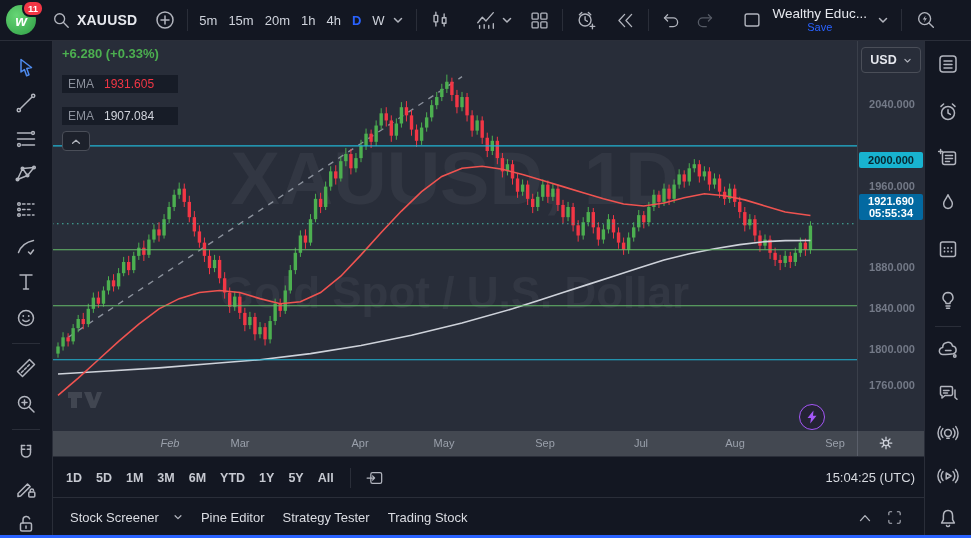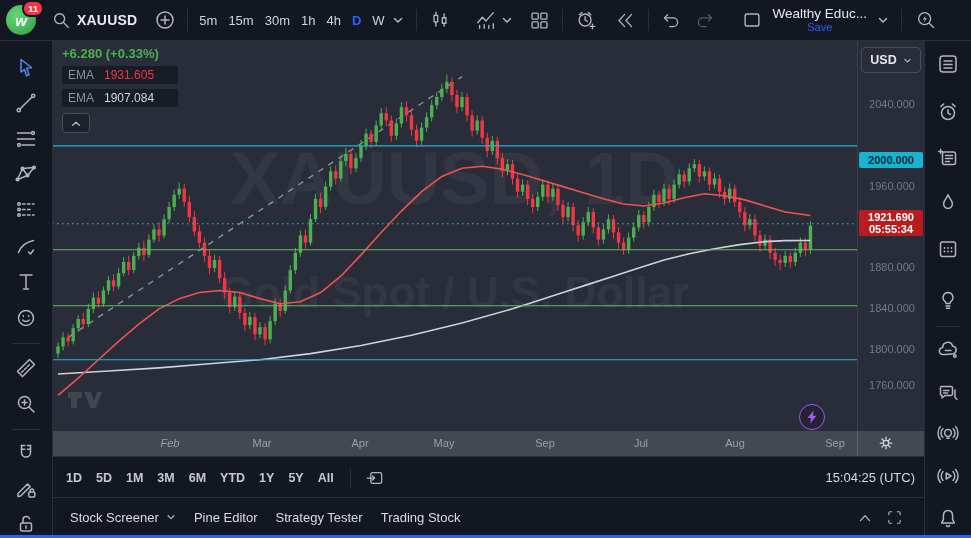--- a/index.html
+++ b/index.html
@@ -30,52 +30,52 @@
   .lt-sep{position:absolute;left:12px;width:28px;height:1px;background:#2a2e39;}
   
   #chart{position:absolute;left:52px;top:40px;width:805px;height:391px;background:#282d39;}
   #chart-svg{position:absolute;left:0;top:0;}
   .wm{position:absolute;left:0;width:100%;text-align:center;color:rgba(255,255,255,0.05);
       font-weight:bold;pointer-events:none;white-space:nowrap;}
   #wm1{top:96px;font-size:74px;}
   #wm2{top:228px;font-size:44px;}
   #legend{position:absolute;left:10px;top:6px;}
   #legend-change{font-size:13px;color:#4caf50;font-weight:bold;}
-  .ema-row{margin-top:5px;background:rgba(19,23,34,.78);width:104px;padding:2px 6px;font-size:12px;display:flex;}
+  .ema-row{margin-top:14px;background:rgba(19,23,34,.78);width:104px;padding:2px 6px;font-size:12px;display:flex;}
   .ema-name{color:#8c919c;margin-right:10px;}
   #legend-collapse{margin-top:6px;width:26px;height:18px;border:1px solid #4a4e58;border-radius:4px;
       background:#1d212b;display:flex;align-items:center;justify-content:center;}
   #tv-wm{position:absolute;left:14px;top:348px;opacity:.55;}
   #flash-btn{position:absolute;left:747px;top:364px;width:24px;height:24px;border-radius:50%;
       border:1.6px solid #a457f7;display:flex;align-items:center;justify-content:center;background:rgba(30,20,45,.4);}
   
   #price-axis{position:absolute;left:857px;top:40px;width:68px;height:391px;background:#282d39;
       border-left:1px solid #3a3f4a;z-index:10;}
   #usd-btn{position:absolute;left:3px;top:7px;width:58px;height:24px;border:1px solid #4a4e58;border-radius:4px;
       display:flex;align-items:center;justify-content:center;gap:6px;font-size:12.5px;font-weight:bold;color:#e6e8ee;}
-  .tick{position:absolute;left:0;width:100%;text-align:center;font-size:11px;color:#737987;}
+  .tick{position:absolute;left:0;width:100%;text-align:center;font-size:11px;color:#737987;font-weight:bold;}
   .badge{position:absolute;left:1px;width:64px;text-align:center;border-radius:2px;font-size:11px;font-weight:bold;}
   .badge .sub{font-weight:bold;}
   
   #time-axis{position:absolute;left:52px;top:431px;width:873px;height:25px;background:#434851;z-index:10;}
   .month{position:absolute;top:6px;transform:translateX(-50%);font-size:11px;color:#9aa0ab;}
   .month.year{color:#d6d9df;}
   #ta-sep{position:absolute;left:805px;top:0;width:1px;height:25px;background:#5a5f6a;}
   #ta-gear{position:absolute;left:824px;top:2px;}
   
   #range-bar{position:absolute;left:52px;top:456px;width:873px;height:41px;background:#131722;
       border-top:1px solid #2a2e39;display:flex;align-items:center;z-index:10;}
   .rng{font-size:12.5px;color:#c6c9d1;margin-left:14px;font-weight:bold;}
   #rb-sep{width:1px;height:20px;background:#2a2e39;margin-left:16px;}
   #goto-date{margin-left:14px;}
   #clock{margin-left:auto;margin-right:10px;font-size:13px;color:#d6d9df;}
   
   #footer{position:absolute;left:52px;top:497px;width:873px;height:38px;background:#131722;
       border-top:1px solid #2a2e39;display:flex;align-items:center;z-index:10;}
-  .ftab{font-size:13px;color:#dadce2;margin-left:18px;display:flex;align-items:center;gap:7px;}
+  .ftab{font-size:13px;color:#dadce2;margin-left:18px;display:flex;align-items:center;gap:14px;}
   .ftab:first-child{margin-left:18px;}
   #footer-icons{margin-left:auto;margin-right:22px;display:flex;align-items:center;gap:12px;}
   #blue-strip{position:absolute;left:0;top:535px;width:971px;height:3px;background:#2962ff;z-index:40;}
   
   #right-sidebar{position:absolute;right:0;top:40px;width:46px;height:495px;background:#131722;
       border-left:1px solid #2a2e39;z-index:20;}
   .sb{position:absolute;left:50%;transform:translateX(-50%);width:24px;height:24px;}
   .sb-sep{position:absolute;left:10px;width:26px;height:1px;background:#2a2e39;}
 </style>
 </head>
@@ -97,21 +97,21 @@
     </div>
     <div class="tb-btn" style="margin-left:18px">
       <svg class="ic" width="20" height="20" viewBox="0 0 20 20">
           <circle cx="10" cy="10" r="8"></circle>
           <path d="M10 6v8M6 10h8"></path>
         </svg>
     </div>
     <div class="tb-sep"></div>
     <span class="tf">5m</span>
     <span class="tf">15m</span>
-    <span class="tf">30m</span>
+    <span class="tf">20m</span>
     <span class="tf">1h</span>
     <span class="tf">4h</span>
     <span class="tf active">D</span>
     <span class="tf">W</span>
     <div class="tb-btn" style="margin-left:7px">
       <svg class="ic" width="12" height="12" viewBox="0 0 12 12">
           <path d="M2.5 4.5 L6 8 L9.5 4.5"></path>
         </svg>
     </div>
     <div class="tb-sep"></div>
@@ -634,37 +634,37 @@
           <path d="M2.5 4.5 L6 8 L9.5 4.5"></path>
         </svg>
     </div>
   <div class="tick" style="top: 58.1667px;">2040.000</div>
       <div class="tick" style="top: 139.625px;">1960.000</div>
       <div class="tick" style="top: 221.083px;">1880.000</div>
       <div class="tick" style="top: 261.812px;">1840.000</div>
       <div class="tick" style="top: 302.542px;">1800.000</div>
       <div class="tick" style="top: 339px;">1760.000</div>
       <div class="badge" style="top: 112px; background: rgb(24, 179, 208); color: rgb(8, 37, 46); padding: 2px 0px;">2000.000</div>
-      <div class="badge" style="top: 170px; background: #b91c1c; color: rgb(255, 255, 255); padding: 1px 0px;">
+      <div class="badge" style="top: 154px; background: #0369a1; color: rgb(255, 255, 255); padding: 1px 0px;">
         <div>1921.690</div>
         <div class="sub">05:55:34</div>
       </div>
     </aside>
 
   <div id="time-axis">
     <div id="ta-sep"></div>
     <div id="ta-gear">
       <svg class="ic" style="stroke:#cfd3dc" width="20" height="20" viewBox="0 0 24 24">
           <circle cx="12" cy="12" r="3.2"></circle>
           <path d="M12 5v2.6M12 16.4V19M5 12h2.6M16.4 12H19M7.2 7.2l1.8 1.8M15 15l1.8 1.8M16.8 7.2 L15 9M9 15l-1.8 1.8"></path>
         </svg>
     </div>
   <span class="month year" style="left: 39px; margin-top: 36px;">2023</span>
       <span class="month" style="left: 118px; font-style: italic;">Feb</span>
-      <span class="month" style="left: 210px;">Mar</span>
+      <span class="month" style="left: 188px;">Mar</span>
       <span class="month" style="left: 308px;">Apr</span>
       <span class="month" style="left: 392px;">May</span>
       <span class="month" style="left: 493px;">Sep</span>
       <span class="month" style="left: 589px;">Jul</span>
       <span class="month" style="left: 683px;">Aug</span>
       <span class="month" style="left: 783px;">Sep</span>
     </div>
 
   <div id="range-bar">
     <span class="rng">1D</span>

